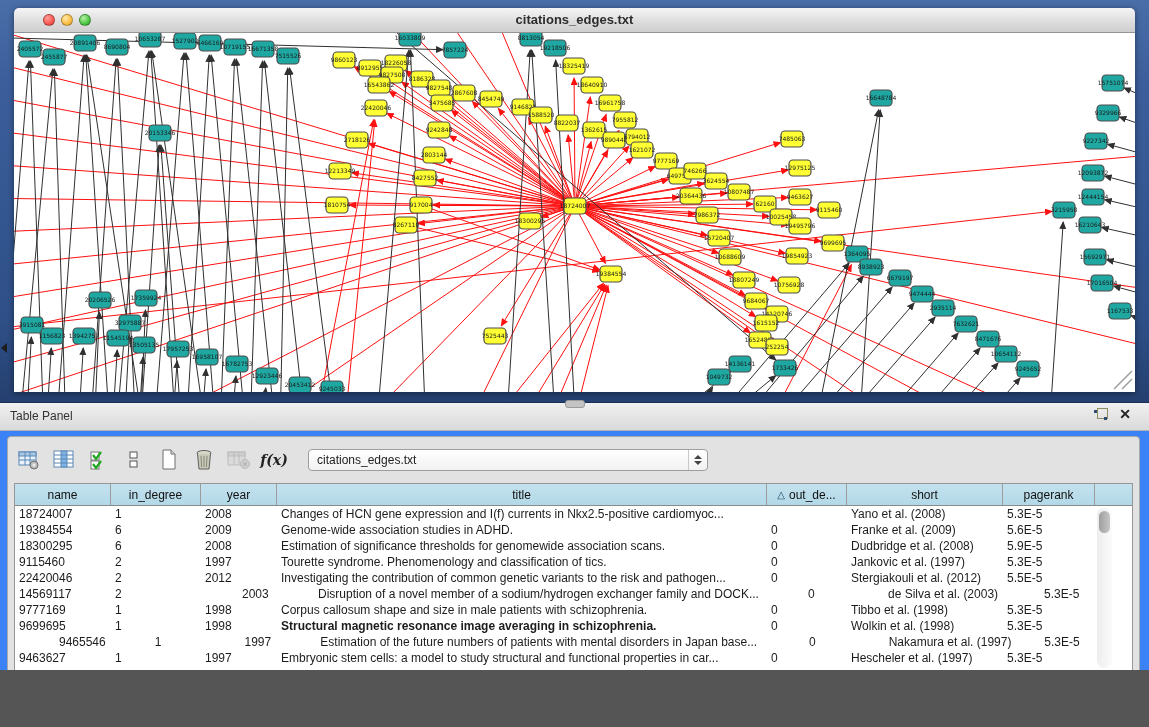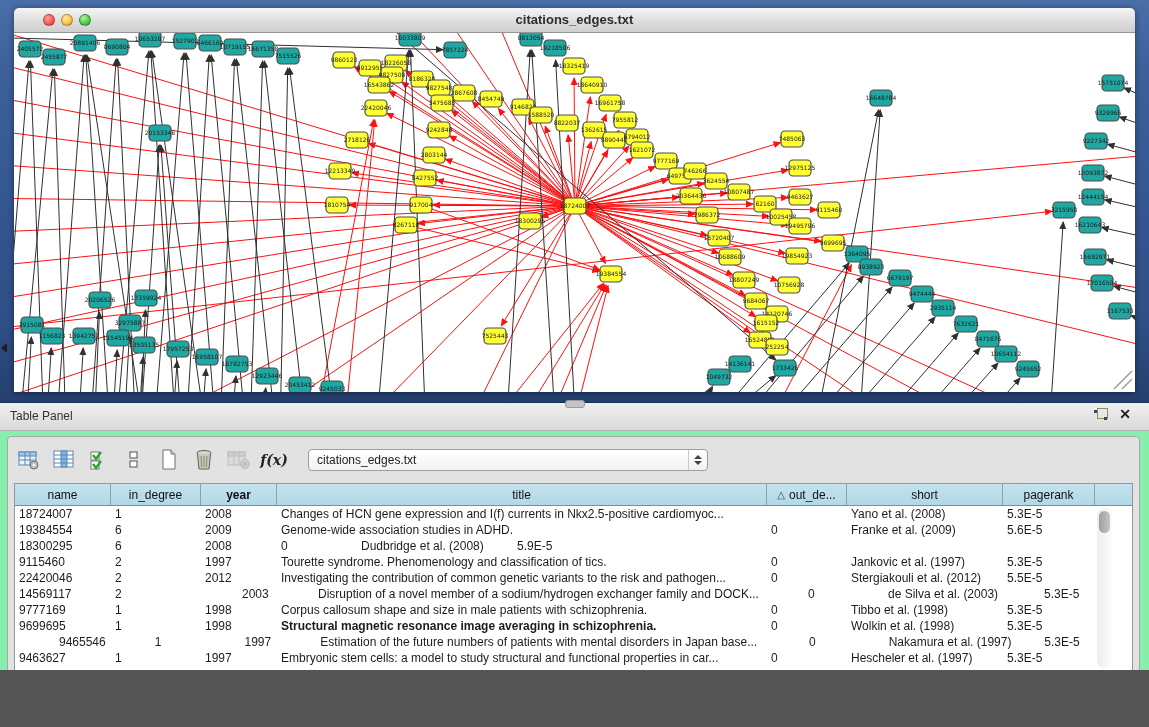--- a/index.html
+++ b/index.html
@@ -20,21 +20,21 @@
   .tl{position:absolute;top:6px;width:12px;height:12px;border-radius:50%;border:1px solid rgba(0,0,0,.3);box-sizing:border-box;}
   #tl-close{left:29px;background:radial-gradient(circle at 35% 30%,#ff9d9a,#f95a52 60%,#d73c33);}
   #tl-min{left:47px;background:radial-gradient(circle at 35% 30%,#ffe9a8,#fdbf44 60%,#dd9c22);}
   #tl-zoom{left:65px;background:radial-gradient(circle at 35% 30%,#b6f0a8,#4fc944 60%,#2f9e28);}
   #window-title{position:absolute;left:0;right:0;top:4px;text-align:center;
     font-size:13px;font-weight:bold;color:#2d2d2d;}
   #canvas{position:relative;height:360px;background:#ffffff;}
   #graph-svg{display:block;}
 
   
-  #table-panel{position:absolute;left:0;top:403px;width:1149px;height:324px;background:#86efac;}
+  #table-panel{position:absolute;left:0;top:403px;width:1149px;height:324px;background:#3b82f6;}
   #panel-header{position:relative;height:27px;
     background:linear-gradient(180deg,#f0f0f0,#dadada);border-bottom:1px solid #b2b2b2;}
   #panel-title{position:absolute;left:10px;top:6px;font-size:12px;color:#333;}
   #splitter-handle{position:absolute;left:565px;top:-3px;width:18px;height:6px;border-radius:3px;
     background:#c4c4c4;border:1px solid #9b9b9b;}
   #panel-header-buttons{position:absolute;right:18px;top:5px;display:flex;gap:12px;align-items:center;}
   #float-icon{position:relative;width:13px;height:13px;}
   #float-icon .sq1{position:absolute;left:3px;top:0;width:9px;height:9px;border:1px solid #8e8e62;}
   #float-icon .sq2{position:absolute;left:0;top:2px;width:3px;height:3px;background:#2e4a72;}
   #float-icon .sq3{position:absolute;left:10px;top:9px;width:3px;height:3px;background:#2e4a72;}
@@ -811,21 +811,21 @@
               <span class="up"></span>
               <span class="down"></span>
             </span>
         </span>
       </div>
 
       <div id="table-box">
         <div id="thead">
             <div class="th" style="width: 96px;">name</div>
             <div class="th" style="width: 90px;">in_degree</div>
-            <div class="th" style="width: 76px; font-weight: bold;">year</div>
+            <div class="th" style="width: 76px;">year</div>
             <div class="th" style="width: 490px;">title</div>
             <div class="th" style="width: 80px;"><span class="sort-tri">△</span>out_de...</div>
             <div class="th" style="width: 156px;">short</div>
             <div class="th" style="width: 92px;">pagerank</div>
           </div>
         <div id="tbody">
             <div class="tr">
               <div class="td" style="width: 96px;">18724007</div>
               <div class="td" style="width: 90px;">1</div>
               <div class="td" style="width: 76px;">2008</div>
@@ -840,20 +840,21 @@
               <div class="td" style="width: 76px;">2009</div>
               <div class="td" style="width: 490px;">Genome-wide association studies in ADHD.</div>
               <div class="td" style="width: 80px;">0</div>
               <div class="td" style="width: 156px;">Franke et al. (2009)</div>
               <div class="td" style="width: 92px;">5.6E-5</div>
             </div>
             <div class="tr">
               <div class="td" style="width: 96px;">18300295</div>
               <div class="td" style="width: 90px;">6</div>
               <div class="td" style="width: 76px;">2008</div>
+              <div class="td" style="width: 490px;">Estimation of significance thresholds for genomewide association scans.</div>
               <div class="td" style="width: 80px;">0</div>
               <div class="td" style="width: 156px;">Dudbridge et al. (2008)</div>
               <div class="td" style="width: 92px;">5.9E-5</div>
             </div>
             <div class="tr">
               <div class="td" style="width: 96px;">9115460</div>
               <div class="td" style="width: 90px;">2</div>
               <div class="td" style="width: 76px;">1997</div>
               <div class="td" style="width: 490px;">Tourette syndrome. Phenomenology and classification of tics.</div>
               <div class="td" style="width: 80px;">0</div>

